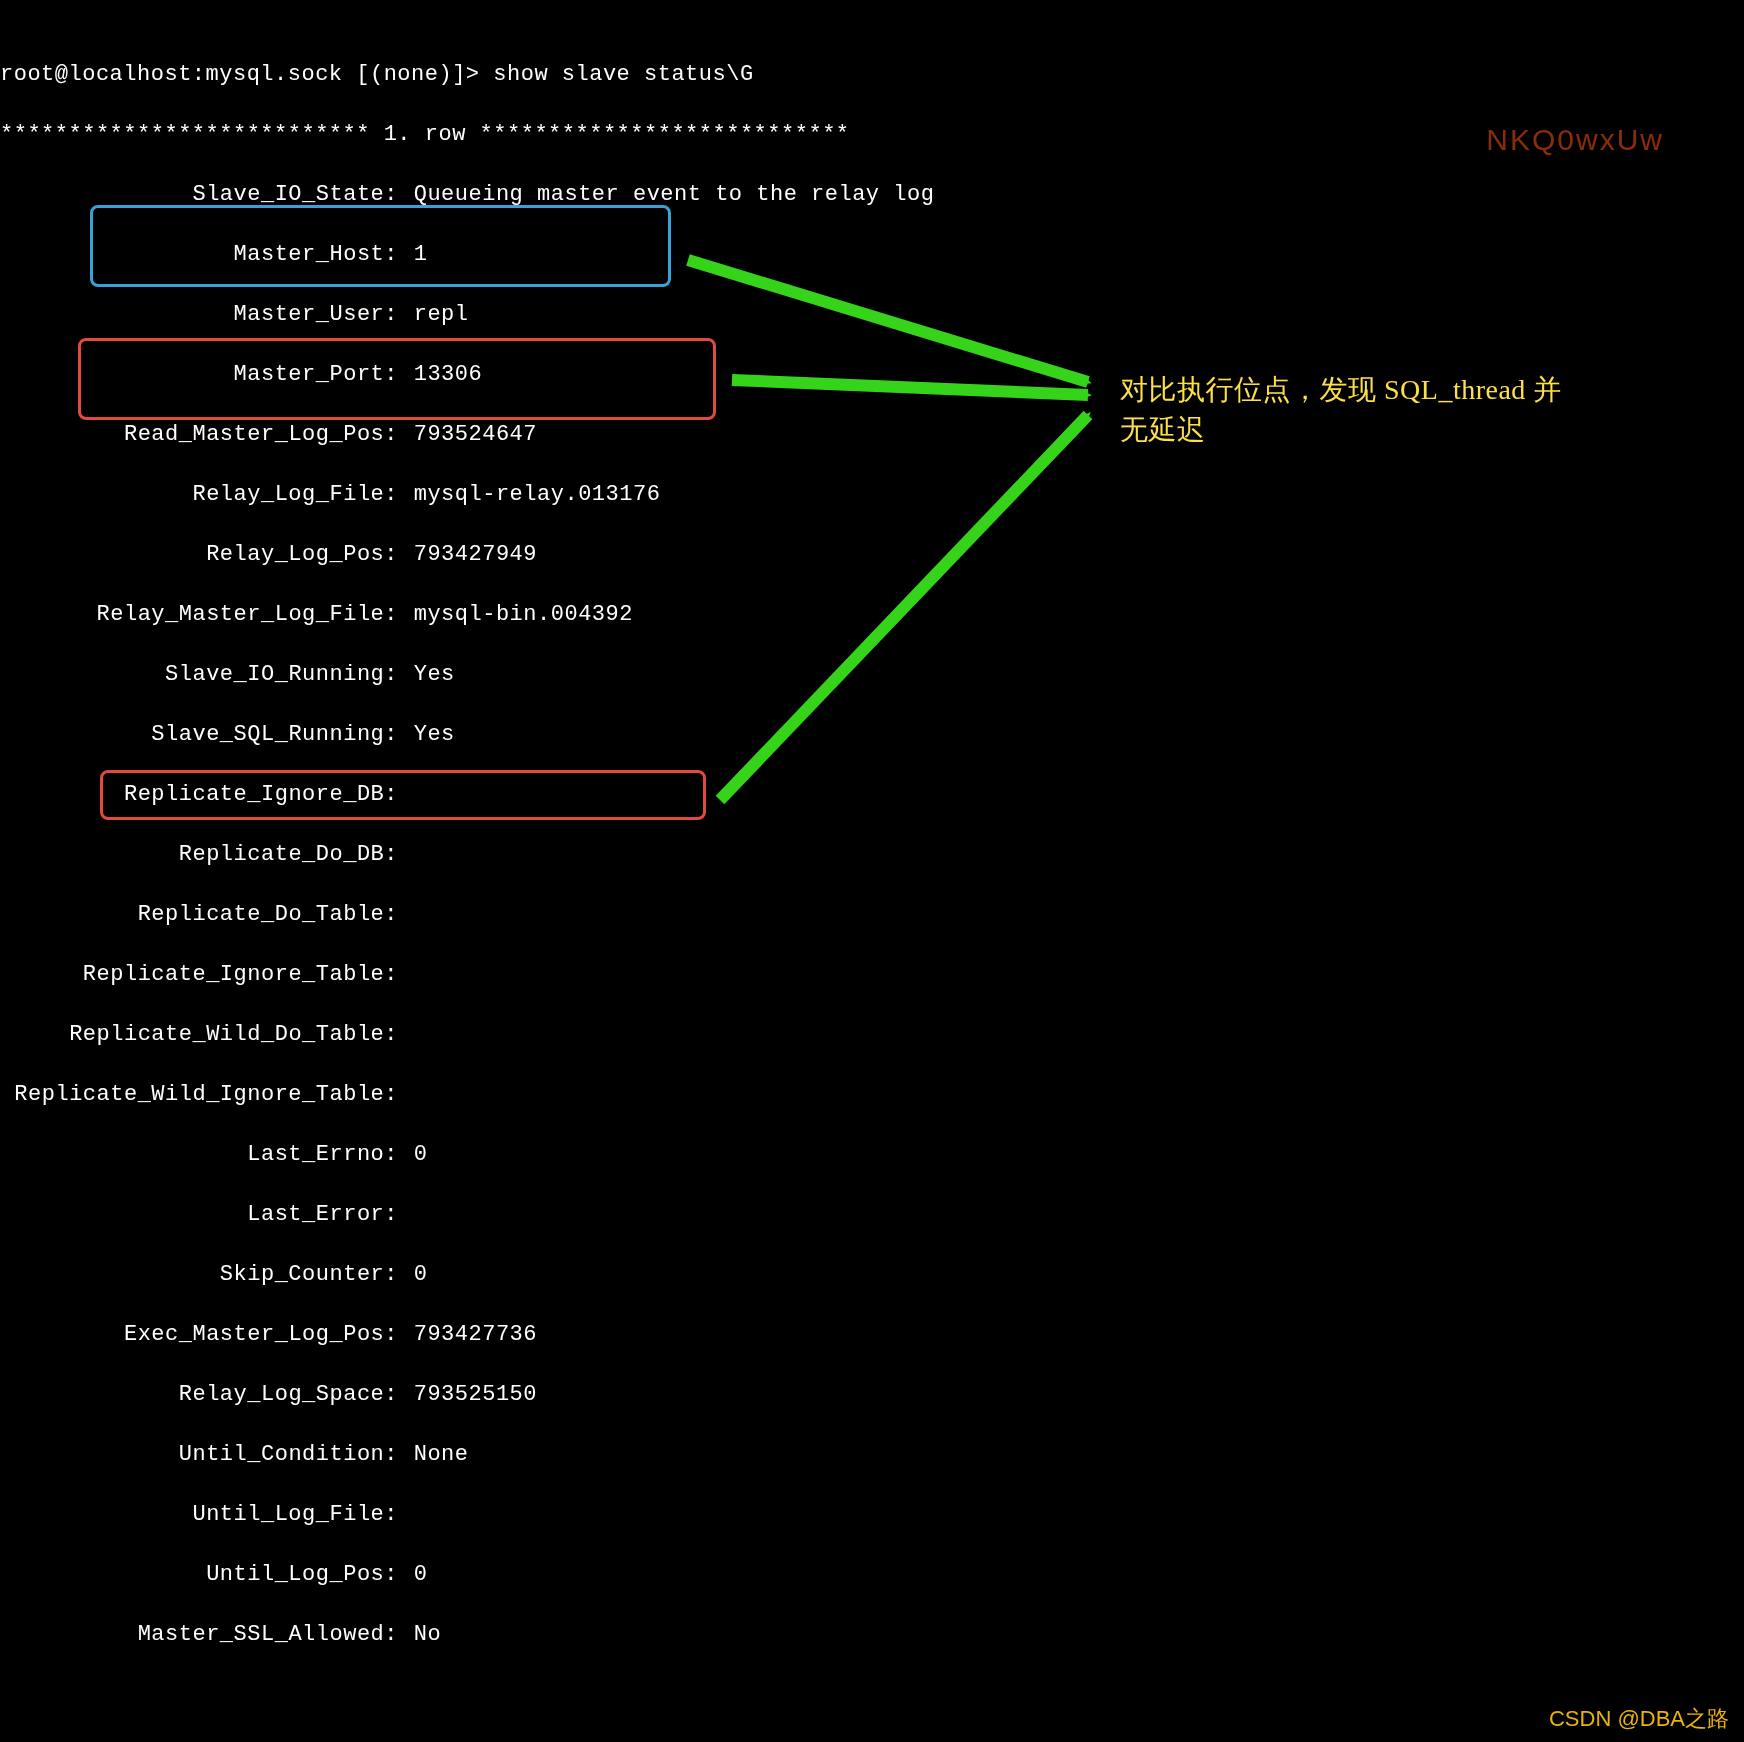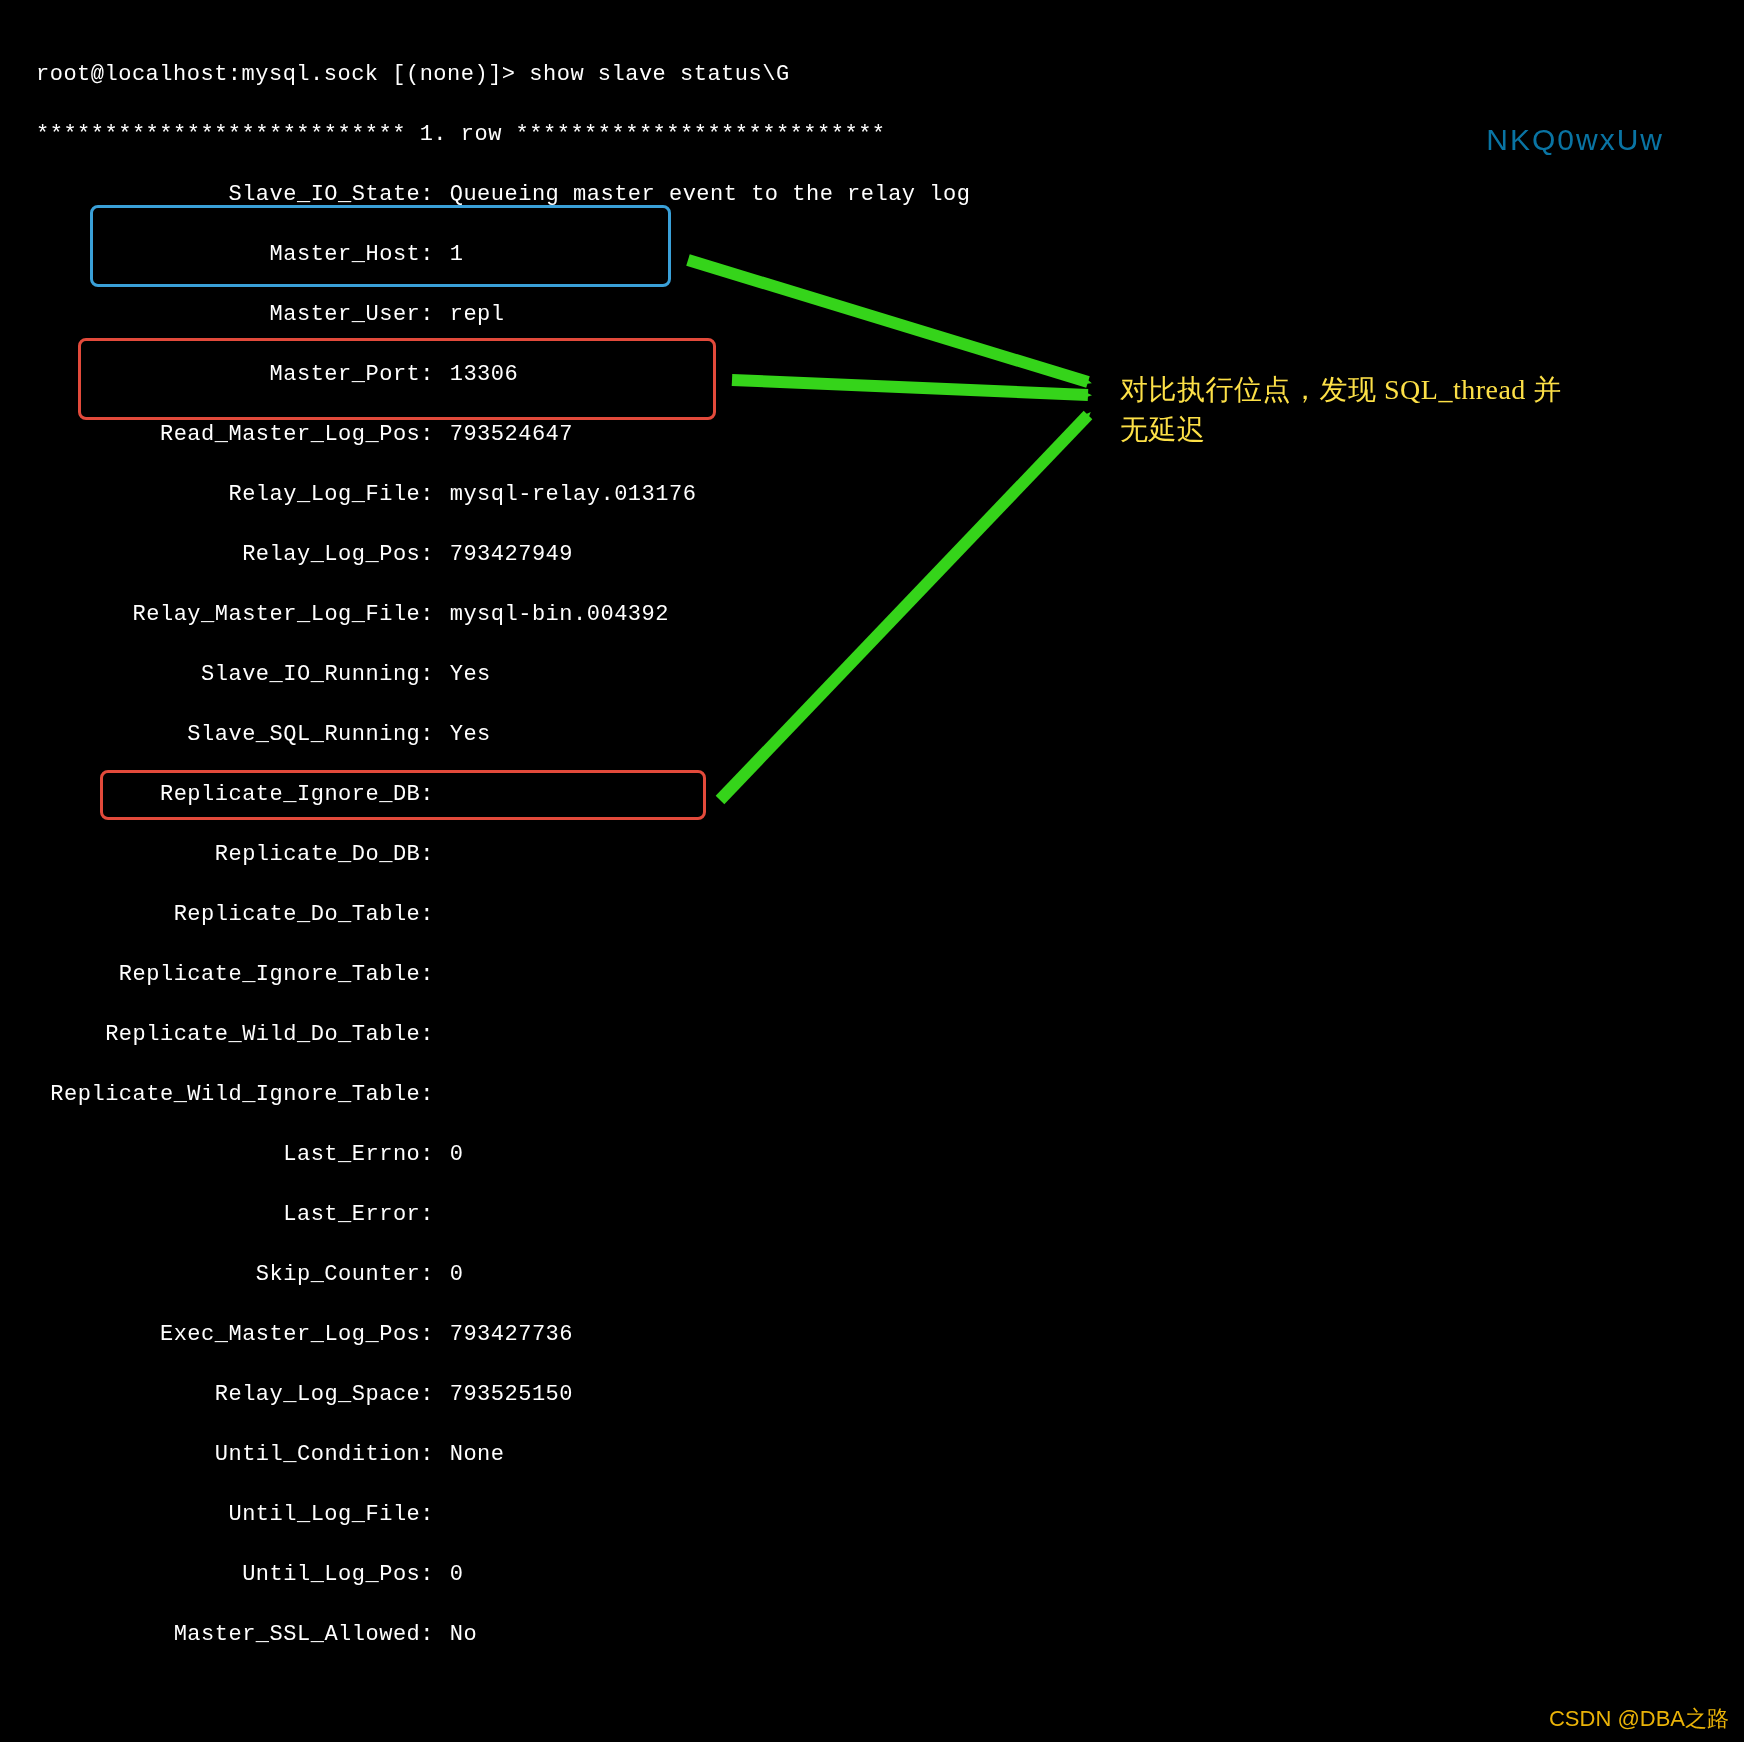--- a/index.html
+++ b/index.html
@@ -1,26 +1,26 @@
 <!DOCTYPE html>
 <html><head>
 <meta charset="utf-8">
 <style>
   html,body{margin:0;padding:0;background:#000;color:#fff;font-family:Menlo,Monaco,Consolas,"Courier New",monospace;font-size:22px;line-height:30px;-webkit-font-smoothing:antialiased;}
-  .terminal{position:relative;width:1744px;height:1742px;overflow:hidden;box-sizing:border-box;white-space:pre;letter-spacing:0.5px;padding-left:36px;}
+  .terminal{position:relative;width:1744px;height:1742px;overflow:hidden;box-sizing:border-box;white-space:pre;letter-spacing:0.5px;}
   .line{display:block;}
   .lbl{display:inline-block;width:400px;text-align:right;padding-right:2px;box-sizing:border-box;vertical-align:top;}
   .val{display:inline-block;vertical-align:top;}
   .mt{display:inline-block;}
   .box{position:absolute;border-radius:8px;pointer-events:none;}
   .box-blue{border:3px solid #3aa0d8;}
   .box-red{border:3px solid #e24a3b;}
   svg.arrows{position:absolute;top:0;left:0;pointer-events:none;}
   .annot{position:absolute;color:#fde047;font-family:Liberation Serif, serif;font-size:28px;line-height:40px;}
-  .wm{position:absolute;color:#0ea5e9;font-family:Arial,sans-serif;font-size:30px;right:80px;top:125px;opacity:.7;letter-spacing:2px;margin-left:42px;}
+  .wm{position:absolute;color:#c2410c;font-family:Arial,sans-serif;font-size:30px;right:80px;top:125px;opacity:.7;letter-spacing:2px;margin-left:42px;}
   .footer-wm{position:absolute;right:15px;bottom:8px;color:#eab308;font-family:Arial,"PingFang SC","Microsoft YaHei",sans-serif;font-size:22px;letter-spacing:0;}
 </style>
 </head>
 <body>
 <div class="terminal">
 
 <span class="line"><span>root@localhost:mysql.sock [(none)]&gt;</span> <span>show slave status\G</span></span>
 <span class="line"><span class="mt">*************************** 1. row ***************************</span></span>
 <span class="line"><span class="lbl">Slave_IO_State:</span> <span class="val">Queueing master event to the relay log</span></span>
 <span class="line"><span class="lbl">Master_Host:</span> <span class="val">1</span></span>

